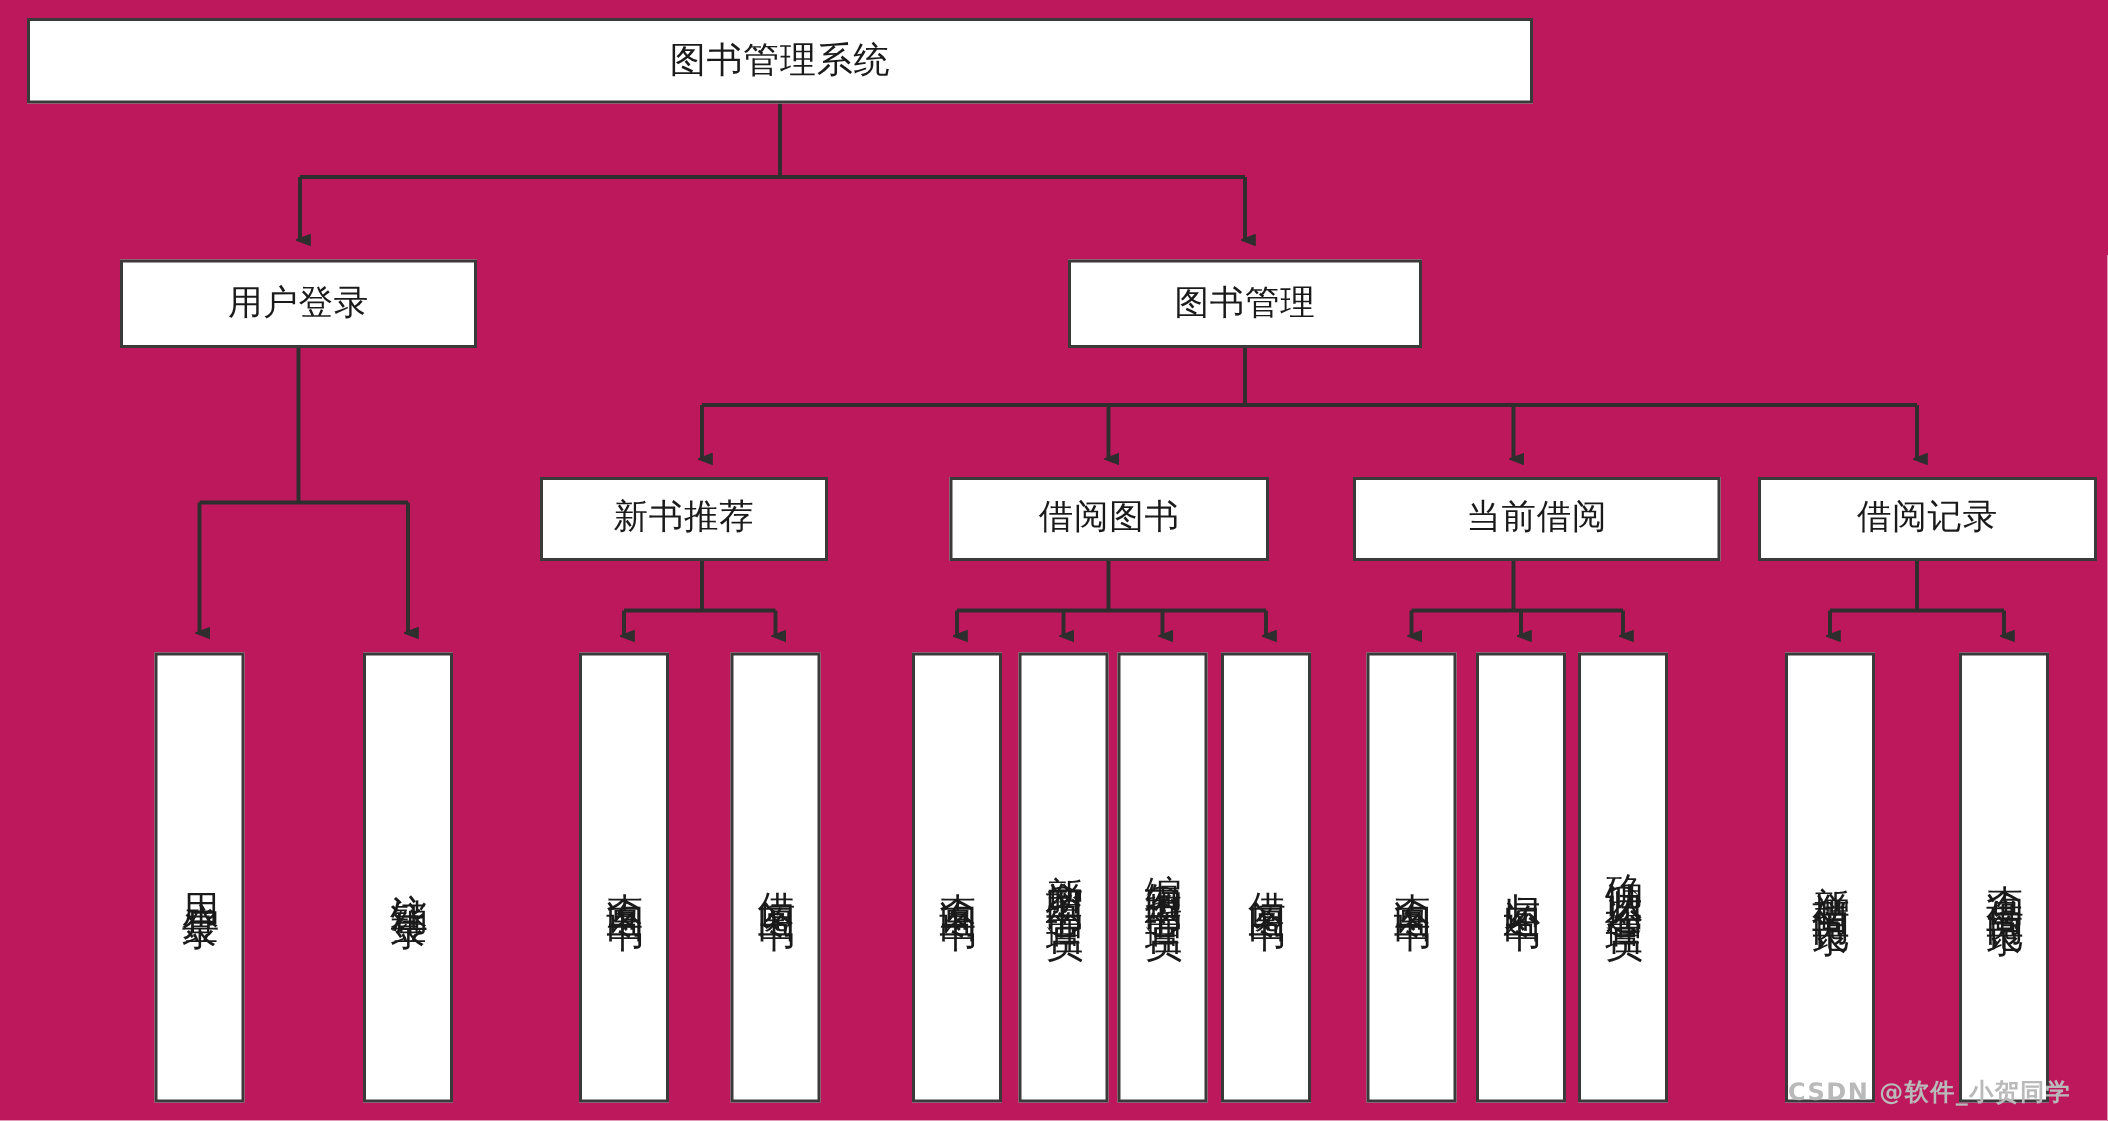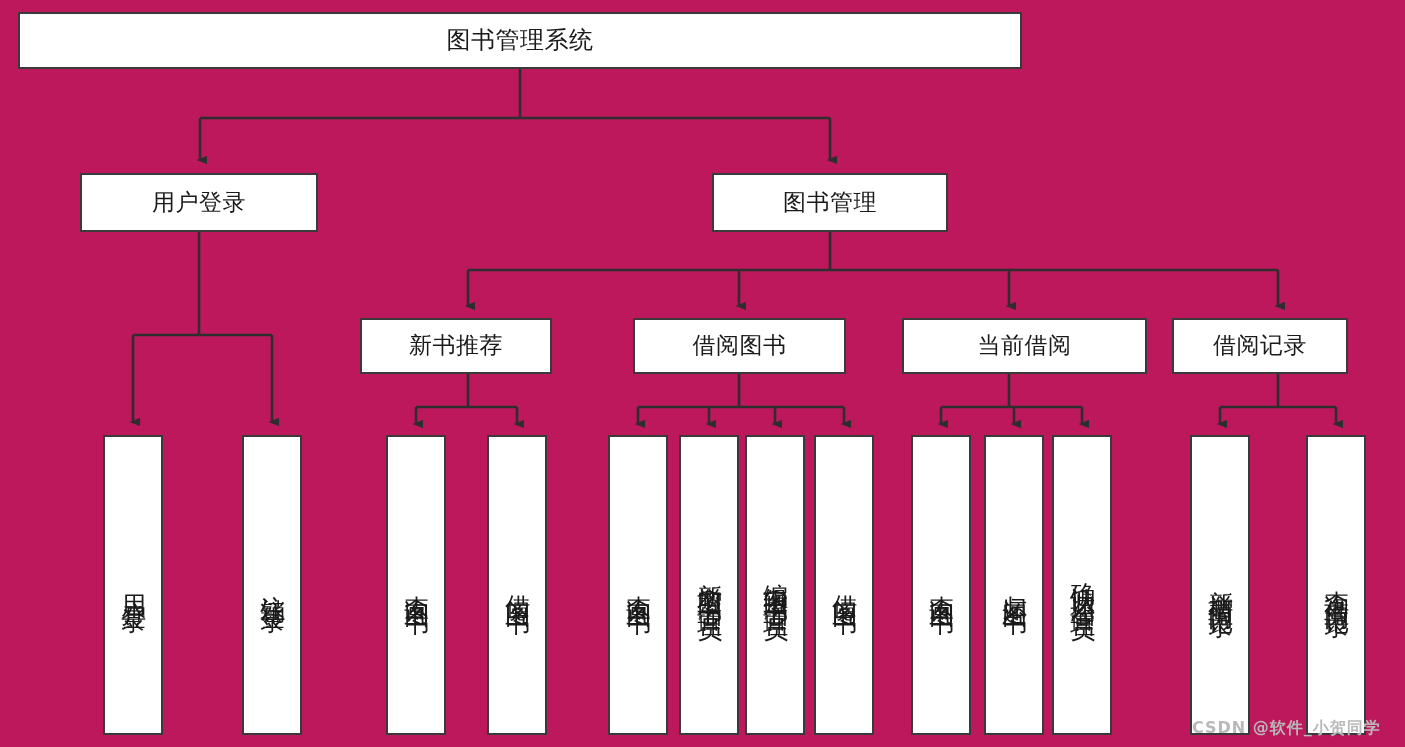--- a/index.html
+++ b/index.html
@@ -138,21 +138,21 @@
 
   <div class="node horiz" style="left: 360px; top: 318px; width: 192px; height: 56px; border-color: rgb(58, 58, 58); background: rgb(255, 255, 255); color: rgb(26, 26, 26);">
     <span>新书推荐</span>
   </div>
   <div class="node horiz" style="left: 633px; top: 318px; width: 213px; height: 56px; border-color: rgb(58, 58, 58); background: rgb(255, 255, 255); color: rgb(26, 26, 26);">
     <span>借阅图书</span>
   </div>
   <div class="node horiz" style="left: 902px; top: 318px; width: 245px; height: 56px; border-color: rgb(58, 58, 58); background: rgb(255, 255, 255); color: rgb(26, 26, 26);">
     <span>当前借阅</span>
   </div>
-  <div class="node horiz" style="left: 1172px; top: 318px; width: 176px; height: 56px; border-color: rgb(58, 58, 58); background: rgb(255, 255, 255); color: rgb(26, 26, 26);">
+  <div class="node horiz" style="left: 1172px; top: 318px; width: 226px; height: 56px; border-color: rgb(58, 58, 58); background: rgb(255, 255, 255); color: rgb(26, 26, 26);">
     <span>借阅记录</span>
   </div>
 
   <div class="node vert" style="left: 103px; top: 435px; width: 60px; height: 300px; border-color: rgb(58, 58, 58); background: rgb(255, 255, 255); color: rgb(26, 26, 26);">
     <span class="vlabel">用户登录</span>
   </div>
   <div class="node vert" style="left: 242px; top: 435px; width: 60px; height: 300px; border-color: rgb(58, 58, 58); background: rgb(255, 255, 255); color: rgb(26, 26, 26);">
     <span class="vlabel">注销登录</span>
   </div>
   <div class="node vert" style="left: 386px; top: 435px; width: 60px; height: 300px; border-color: rgb(58, 58, 58); background: rgb(255, 255, 255); color: rgb(26, 26, 26);">

